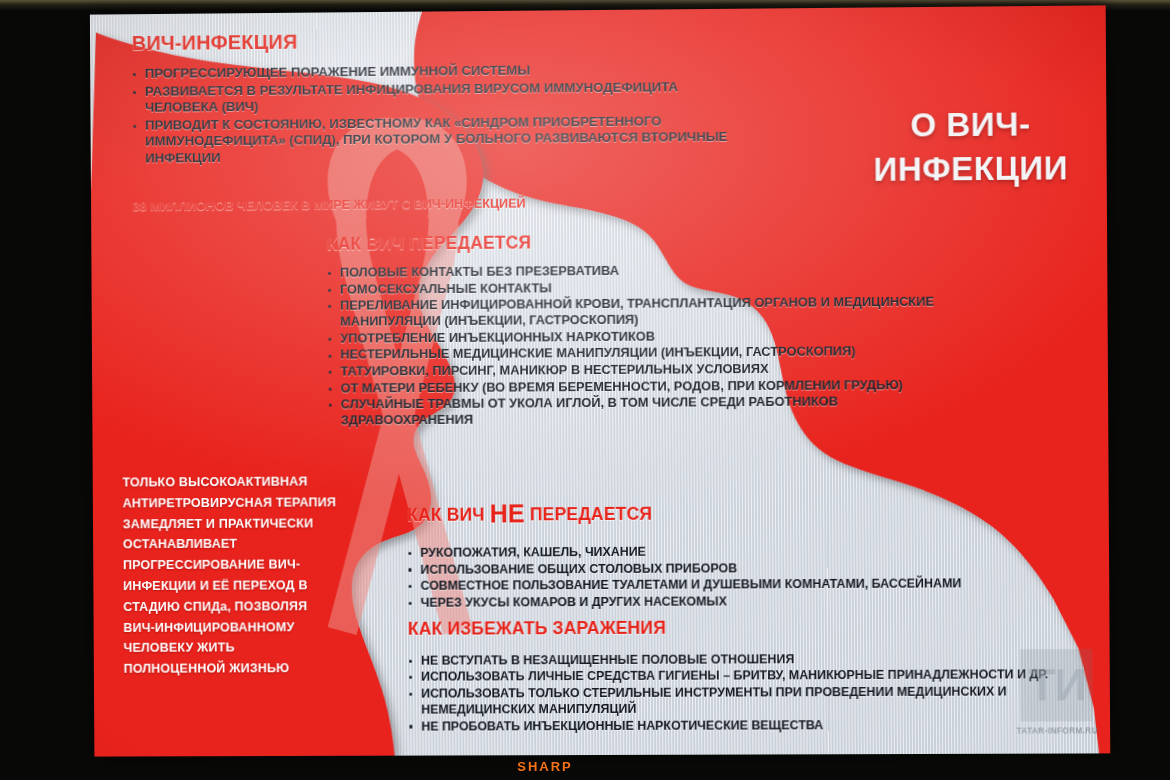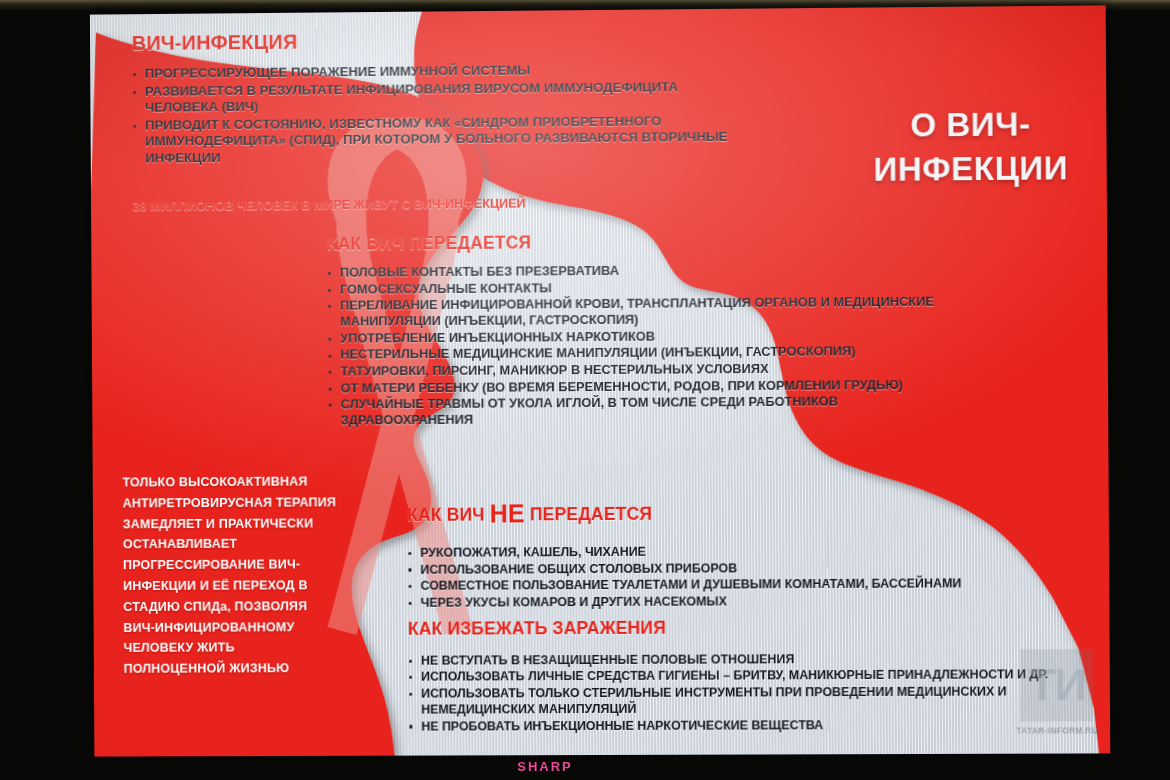--- a/index.html
+++ b/index.html
@@ -15,21 +15,21 @@
     background:#080807;
     overflow:hidden;
   }
   #bezel-top {
     position:absolute; left:0; top:0; width:1170px; height:10px;
     background:linear-gradient(to bottom,#6d6343 0%,#2a2719 45%,#0c0c0a 100%);
     opacity:.85;
   }
   #bezel-brand {
     position:absolute; left:0; bottom:0px; width:1090px; height:26px;
-    color:#ec4899; font-size:13px; font-weight:bold; letter-spacing:2px;
+    color:#f97316; font-size:13px; font-weight:bold; letter-spacing:2px;
     text-align:center; line-height:26px;
     text-shadow:0 1px 0 #000;
   }
 
   
   #slide {
     position:absolute;
     left:90px; top:10px;
     width:1016px; height:745px;
     overflow:hidden;

